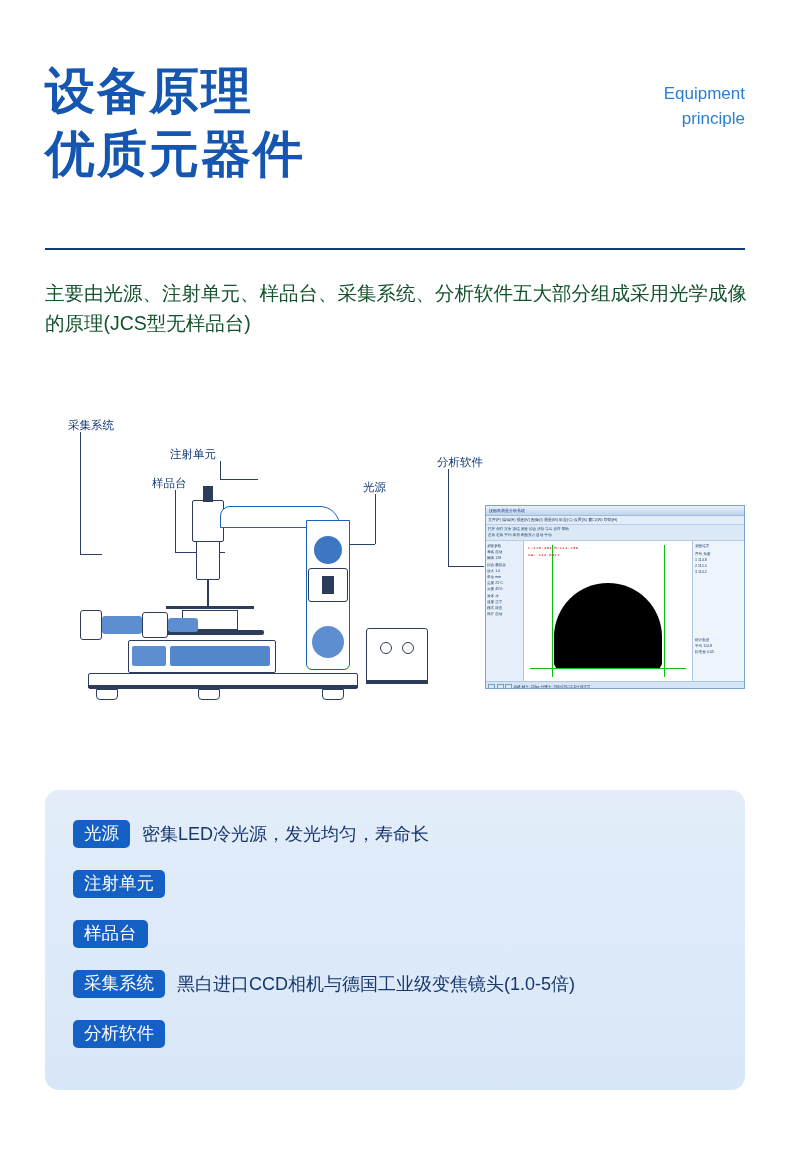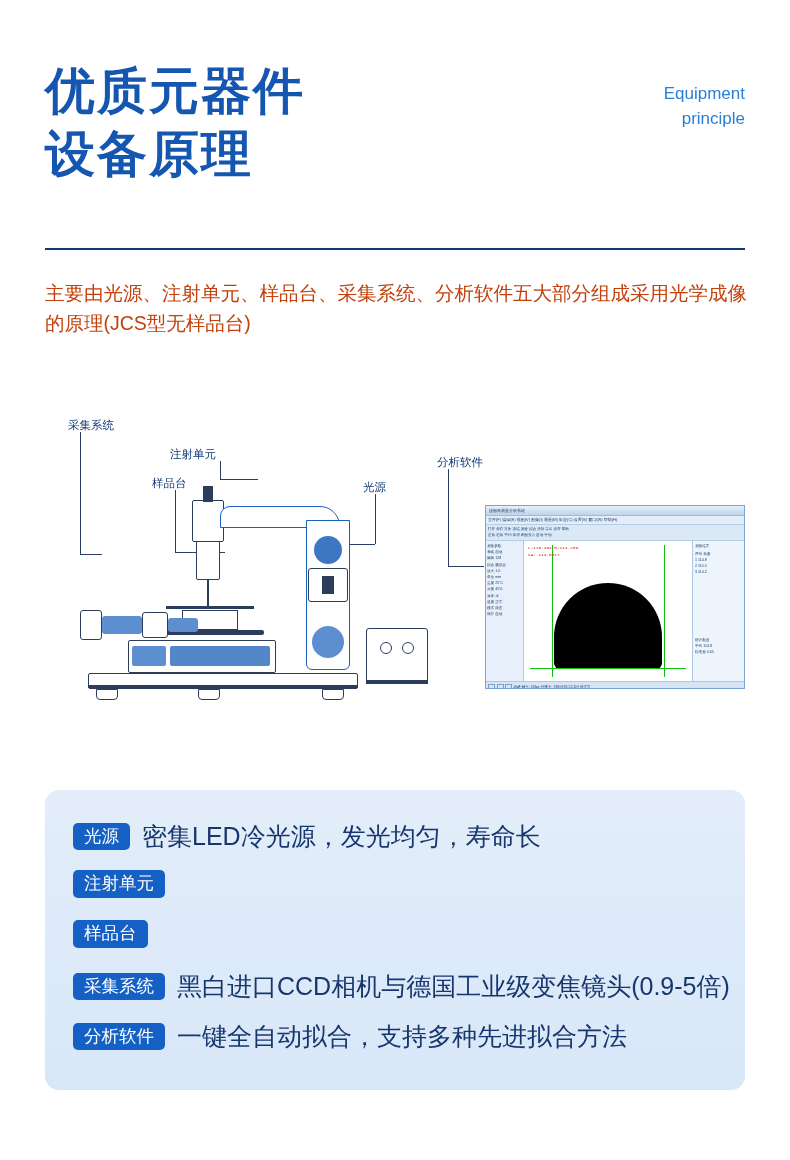--- a/index.html
+++ b/index.html
@@ -59,21 +59,21 @@
     height: 2px;
     background: #123a78;
   }
   .subtitle {
     position: absolute;
     left: 45px;
     top: 278px;
     width: 710px;
     font-size: 19.5px;
     line-height: 1.55;
-    color: #c2410c;
+    color: #14532d;
   }
 
   
   .figure {
     position: absolute;
     left: 45px;
     top: 400px;
     width: 700px;
     height: 330px;
   }
@@ -269,33 +269,33 @@
   }
   .tag {
     background: #1560c4;
     color: #ffffff;
     font-size: 17.5px;
     padding: 5px 11px;
     border-radius: 5px;
     line-height: 1;
   }
   .feature-text {
-    font-size: 25px;
+    font-size: 18px;
     color: #16366d;
   }
 </style>
 </head>
 <body>
 
 <div class="page">
 
   <div class="header">
     <div class="title-block">
+      <div class="title-line">设备原理</div>
       <div class="title-line">优质元器件</div>
-      <div class="title-line">设备原理</div>
     </div>
     <div class="eng-block">
       <div>Equipment</div>
       <div>principle</div>
     </div>
   </div>
 
   <div class="rule"></div>
 
   <div class="subtitle">主要由光源、注射单元、样品台、采集系统、分析软件五大部分组成采用光学成像的原理(JCS型无样品台)</div>
@@ -416,21 +416,20 @@
       <span class="feature-text">密集LED冷光源，发光均匀，寿命长</span>
     </div>
     <div class="feature" style="top:80px;">
       <span class="tag">注射单元</span>
     </div>
     <div class="feature" style="top:130px;">
       <span class="tag">样品台</span>
     </div>
     <div class="feature" style="top:180px;">
       <span class="tag">采集系统</span>
-      <span class="feature-text">黑白进口CCD相机与德国工业级变焦镜头(0.9-5倍)</span>
+      <span class="feature-text">黑白进口CCD相机与德国工业级变焦镜头(1.0-5倍)</span>
     </div>
     <div class="feature" style="top:230px;">
       <span class="tag">分析软件</span>
-      <span class="feature-text">一键全自动拟合，支持多种先进拟合方法</span>
     </div>
   </div>
 
 </div>
 
 </body></html>

